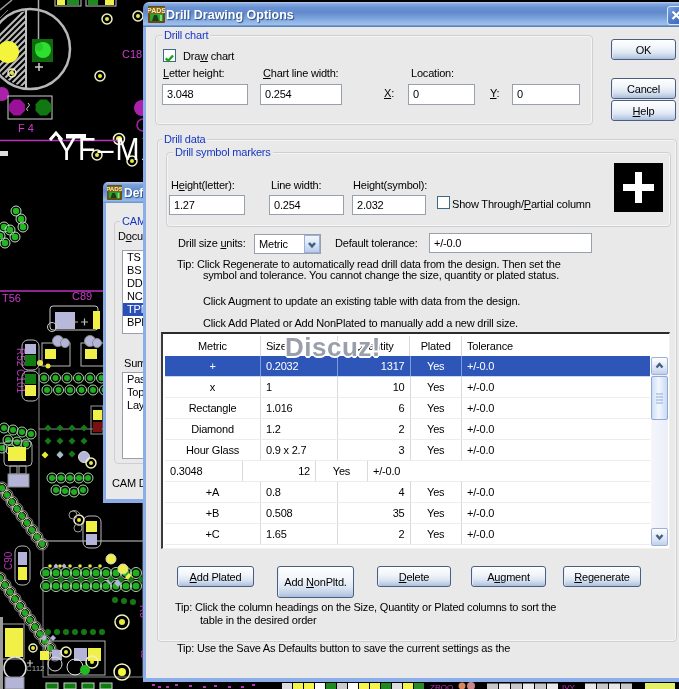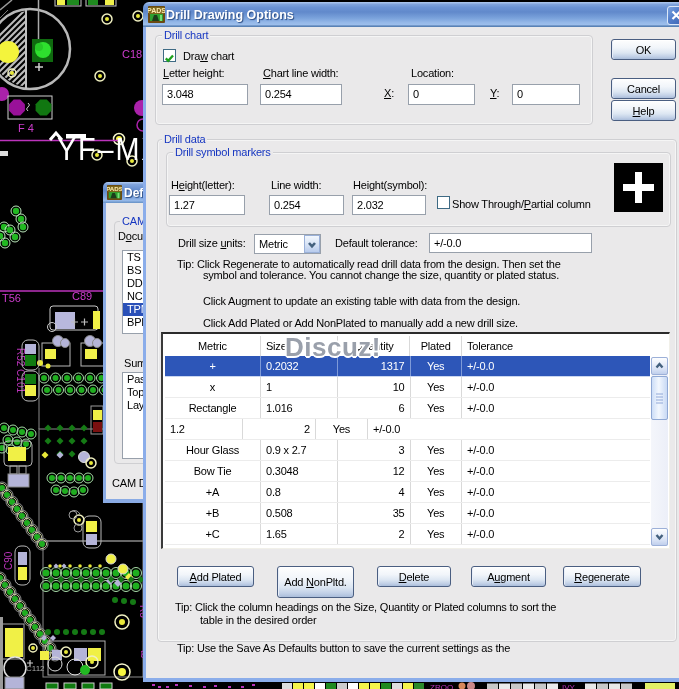--- a/index.html
+++ b/index.html
@@ -602,34 +602,34 @@
    <div style="width:185px;padding-left:5px;line-height:20px;">+/-0.0</div>
  </div>
  <div class="ab" style="left:22px;top:396px;width:485px;height:21px;display:flex;font-size:11px;letter-spacing:-0.2px;color:#000;border-bottom:1px solid #ececec;box-sizing:border-box;">
    <div style="width:97px;text-align:center;line-height:20px;border-right:1px solid #d9d9d9;box-sizing:border-box;">Rectangle</div>
    <div style="width:78px;padding-left:5px;line-height:20px;border-right:1px solid #d9d9d9;box-sizing:border-box;">1.016</div>
    <div style="width:73px;text-align:right;padding-right:5px;line-height:20px;border-right:1px solid #d9d9d9;box-sizing:border-box;">6</div>
    <div style="width:52px;text-align:center;line-height:20px;border-right:1px solid #d9d9d9;box-sizing:border-box;">Yes</div>
    <div style="width:185px;padding-left:5px;line-height:20px;">+/-0.0</div>
  </div>
  <div class="ab" style="left:22px;top:417px;width:485px;height:21px;display:flex;font-size:11px;letter-spacing:-0.2px;color:#000;border-bottom:1px solid #ececec;box-sizing:border-box;">
+   <div style="width:97px;text-align:center;line-height:20px;border-right:1px solid #d9d9d9;box-sizing:border-box;">Diamond</div>
    <div style="width:78px;padding-left:5px;line-height:20px;border-right:1px solid #d9d9d9;box-sizing:border-box;">1.2</div>
    <div style="width:73px;text-align:right;padding-right:5px;line-height:20px;border-right:1px solid #d9d9d9;box-sizing:border-box;">2</div>
    <div style="width:52px;text-align:center;line-height:20px;border-right:1px solid #d9d9d9;box-sizing:border-box;">Yes</div>
    <div style="width:185px;padding-left:5px;line-height:20px;">+/-0.0</div>
  </div>
  <div class="ab" style="left:22px;top:438px;width:485px;height:21px;display:flex;font-size:11px;letter-spacing:-0.2px;color:#000;border-bottom:1px solid #ececec;box-sizing:border-box;">
    <div style="width:97px;text-align:center;line-height:20px;border-right:1px solid #d9d9d9;box-sizing:border-box;">Hour Glass</div>
    <div style="width:78px;padding-left:5px;line-height:20px;border-right:1px solid #d9d9d9;box-sizing:border-box;">0.9 x 2.7</div>
    <div style="width:73px;text-align:right;padding-right:5px;line-height:20px;border-right:1px solid #d9d9d9;box-sizing:border-box;">3</div>
    <div style="width:52px;text-align:center;line-height:20px;border-right:1px solid #d9d9d9;box-sizing:border-box;">Yes</div>
    <div style="width:185px;padding-left:5px;line-height:20px;">+/-0.0</div>
  </div>
  <div class="ab" style="left:22px;top:459px;width:485px;height:21px;display:flex;font-size:11px;letter-spacing:-0.2px;color:#000;border-bottom:1px solid #ececec;box-sizing:border-box;">
-   <div style="width:97px;text-align:center;line-height:20px;border-right:1px solid #d9d9d9;box-sizing:border-box;">Bow Tie</div>
    <div style="width:78px;padding-left:5px;line-height:20px;border-right:1px solid #d9d9d9;box-sizing:border-box;">0.3048</div>
    <div style="width:73px;text-align:right;padding-right:5px;line-height:20px;border-right:1px solid #d9d9d9;box-sizing:border-box;">12</div>
    <div style="width:52px;text-align:center;line-height:20px;border-right:1px solid #d9d9d9;box-sizing:border-box;">Yes</div>
    <div style="width:185px;padding-left:5px;line-height:20px;">+/-0.0</div>
  </div>
  <div class="ab" style="left:22px;top:480px;width:485px;height:21px;display:flex;font-size:11px;letter-spacing:-0.2px;color:#000;border-bottom:1px solid #ececec;box-sizing:border-box;">
    <div style="width:97px;text-align:center;line-height:20px;border-right:1px solid #d9d9d9;box-sizing:border-box;">+A</div>
    <div style="width:78px;padding-left:5px;line-height:20px;border-right:1px solid #d9d9d9;box-sizing:border-box;">0.8</div>
    <div style="width:73px;text-align:right;padding-right:5px;line-height:20px;border-right:1px solid #d9d9d9;box-sizing:border-box;">4</div>
    <div style="width:52px;text-align:center;line-height:20px;border-right:1px solid #d9d9d9;box-sizing:border-box;">Yes</div>

